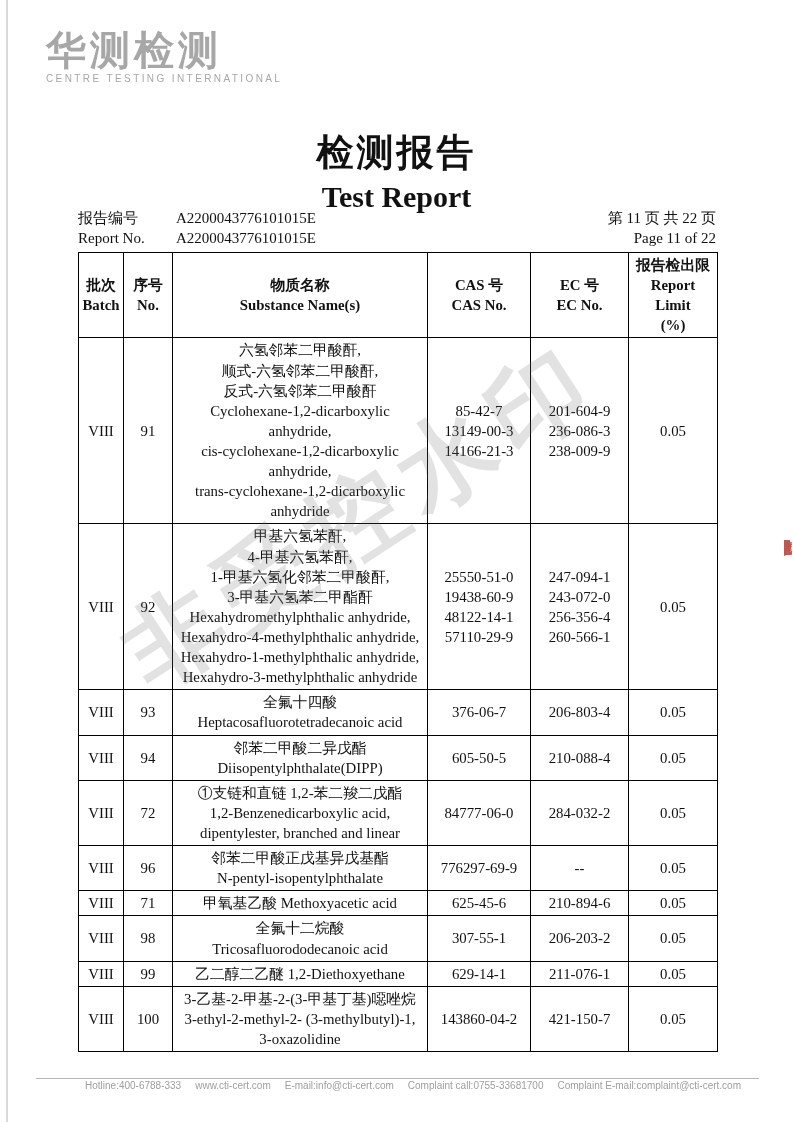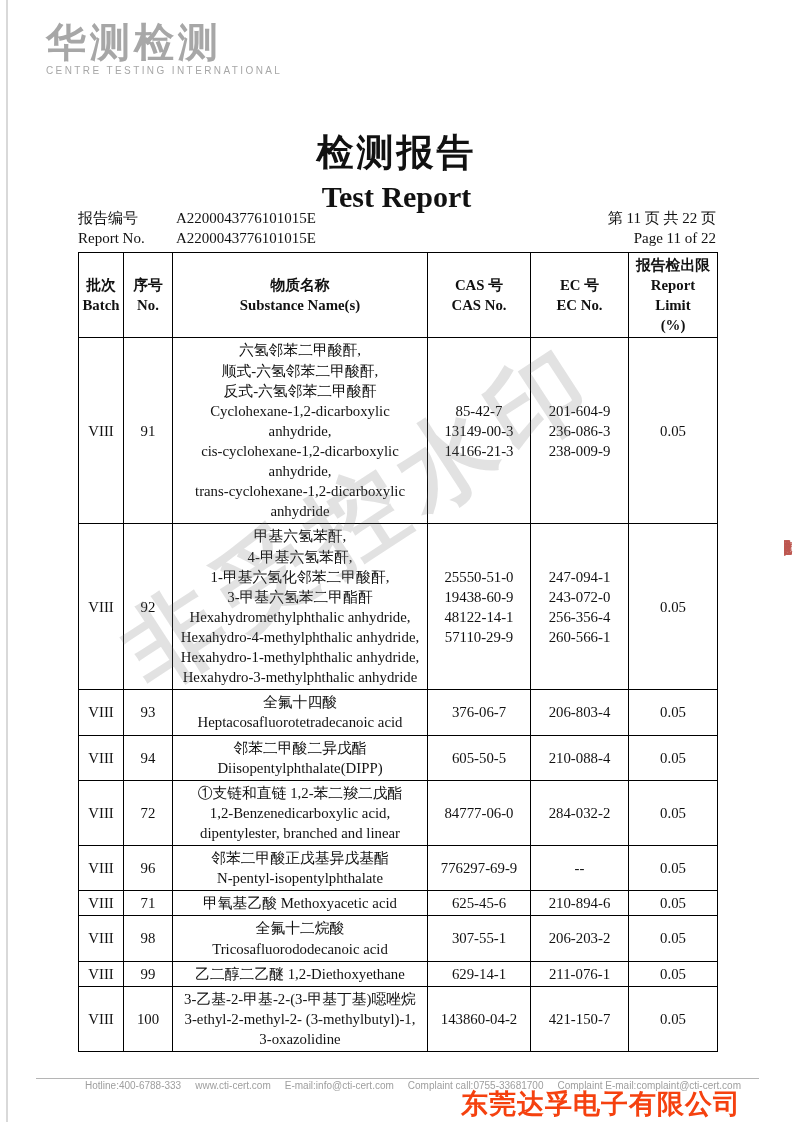--- a/index.html
+++ b/index.html
@@ -23,21 +23,21 @@
   .logo-cti {
     font-family: "Liberation Sans", "DejaVu Sans", sans-serif;
     font-weight: bold; font-size: 62px; line-height: 0.9;
     color: #1e3a6c; letter-spacing: -2px; position: relative; padding-top: 16px;
   }
   .logo-cti .i-glyph { position: relative; }
   .logo-cti .i-glyph::before {
     content: ""; position: absolute; left: 50%; transform: translateX(-50%);
     top: -16px; width: 15px; height: 15px; border-radius: 50%; background: #97c83d;
   }
-  .logo-right { margin-left: 10px; padding-bottom: 2px; }
+  .logo-right { margin-left: 10px; padding-bottom: 2px; margin-top: 8px; }
   .logo-zh {
     font-family: "Liberation Sans", "DejaVu Sans", sans-serif;
     font-weight: bold; font-size: 40px; line-height: 1.0; color: #a7a7a7; letter-spacing: 4px;
   }
   .logo-sub {
     font-family: "Liberation Sans", "DejaVu Sans", sans-serif;
     font-size: 10px; color: #a7a7a7; letter-spacing: 2.4px; margin-top: 3px; white-space: nowrap;
   }
   
   .title-block { position: absolute; left: 0; right: 0; top: 128px; text-align: center; }
@@ -277,14 +277,13 @@
   <div class="edge-stamp">东莞达孚电子有限公司</div>
 
   <div class="footer-line"></div>
   <div class="footer-text">
     <span>Hotline:400-6788-333</span>
     <span>www.cti-cert.com</span>
     <span>E-mail:info@cti-cert.com</span>
     <span>Complaint call:0755-33681700</span>
     <span>Complaint E-mail:complaint@cti-cert.com</span>
   </div>
-  <div class="company-stamp">东莞达孚电子有限公司</div>
 </div>
 
 </body></html>

